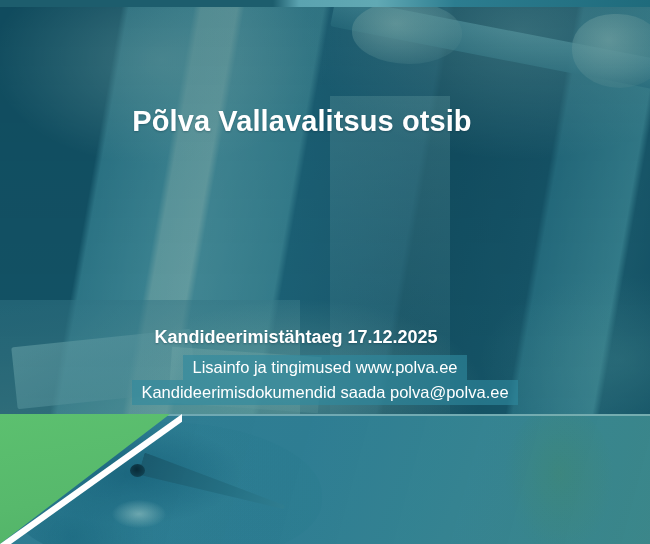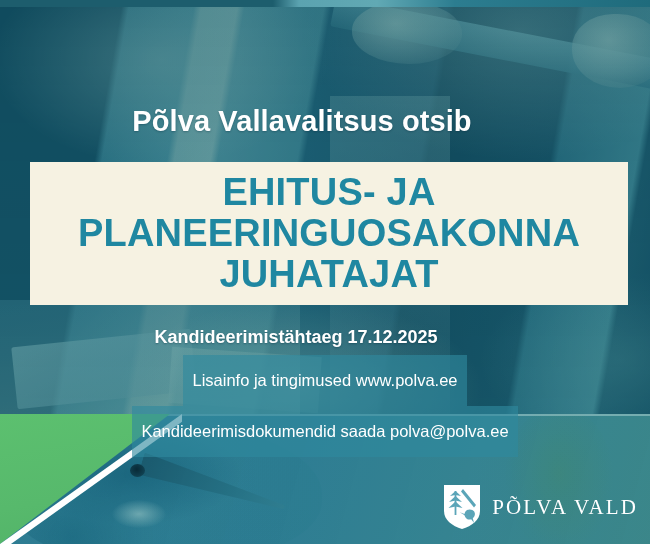--- a/index.html
+++ b/index.html
@@ -246,21 +246,21 @@
     display: flex;
     flex-direction: column;
     align-items: center;
     gap: 0px;
   }
   .contact-line {
     background: rgba(46,137,158,.62);
     color: #ffffff;
     font-size: 16.5px;
     line-height: 23px;
-    padding: 14px 9px;
+    padding: 1px 9px;
     white-space: nowrap;
   }
 
   
   .logo {
     position: absolute;
     right: 12px; bottom: 14px;
     display: flex;
     align-items: center;
     gap: 11px;
@@ -302,51 +302,22 @@
     <div class="kf-eye"></div>
     <div class="kf-wash"></div>
     <div class="kf-hairline"></div>
   </div>
 
   <div class="green-wedge"></div>
   <div class="white-stripe"></div>
 
   <div class="kicker">Põlva Vallavalitsus otsib</div>
 
-  <div class="title-card">
-    <div class="title-line">EHITUS- JA</div>
-    <div class="title-line">PLANEERINGUOSAKONNA</div>
-    <div class="title-line">JUHATAJAT</div>
-  </div>
 
   <div class="deadline">Kandideerimistähtaeg  17.12.2025</div>
 
   <div class="contact">
     <div class="contact-line">Lisainfo ja tingimused www.polva.ee</div>
     <div class="contact-line">Kandideerimisdokumendid saada polva@polva.ee</div>
   </div>
 
-  <div class="logo">
-    <span>
-      <svg class="logo-shield" width="38" height="46" viewBox="0 0 38 46" aria-hidden="true">
-        <path d="M1 1 H37 V27 C37 36 29 42 19 45 C9 42 1 36 1 27 Z" fill="#ffffff"></path>
-        <g fill="#5ba5b8">
-
-          <path d="M12.5 7 L12.5 30"></path>
-          <rect x="11.6" y="7" width="1.8" height="24"></rect>
-          <path d="M12.5 7 L7 12 L12.5 11 Z"></path>
-          <path d="M12.5 7 L18 12 L12.5 11 Z"></path>
-          <path d="M12.5 12 L6 18 L12.5 16.5 Z"></path>
-          <path d="M12.5 12 L19 18 L12.5 16.5 Z"></path>
-          <path d="M12.5 17.5 L5.5 24 L12.5 22.5 Z"></path>
-          <path d="M12.5 17.5 L19.5 24 L12.5 22.5 Z"></path>
-
-          <path d="M20 5 L33 21 L31 23.5 L18 7.5 Z"></path>
-
-          <path d="M24 26 C21.5 27.5 20.8 30.5 22.2 33 C23.4 35.2 26 36.2 28.2 35.2 L31 39 L29.8 34.2 C32 32.8 32.6 29.8 31.2 27.6 C30 25.6 26.6 24.8 24 26 Z"></path>
-          <path d="M22.2 30.2 L16.8 28.2 L22 31.6 Z"></path>
-        </g>
-      </svg>
-    </span>
-    <span class="logo-word">PÕLVA VALD</span>
-  </div>
 
 </div>
 
 </body></html>

